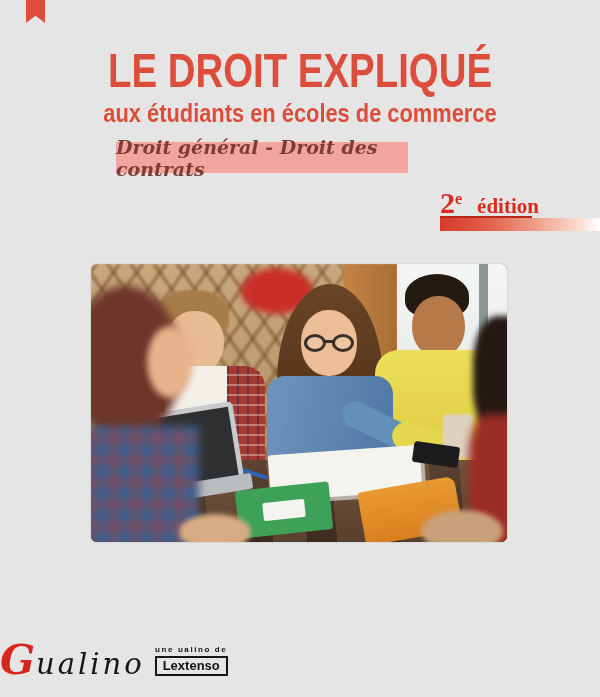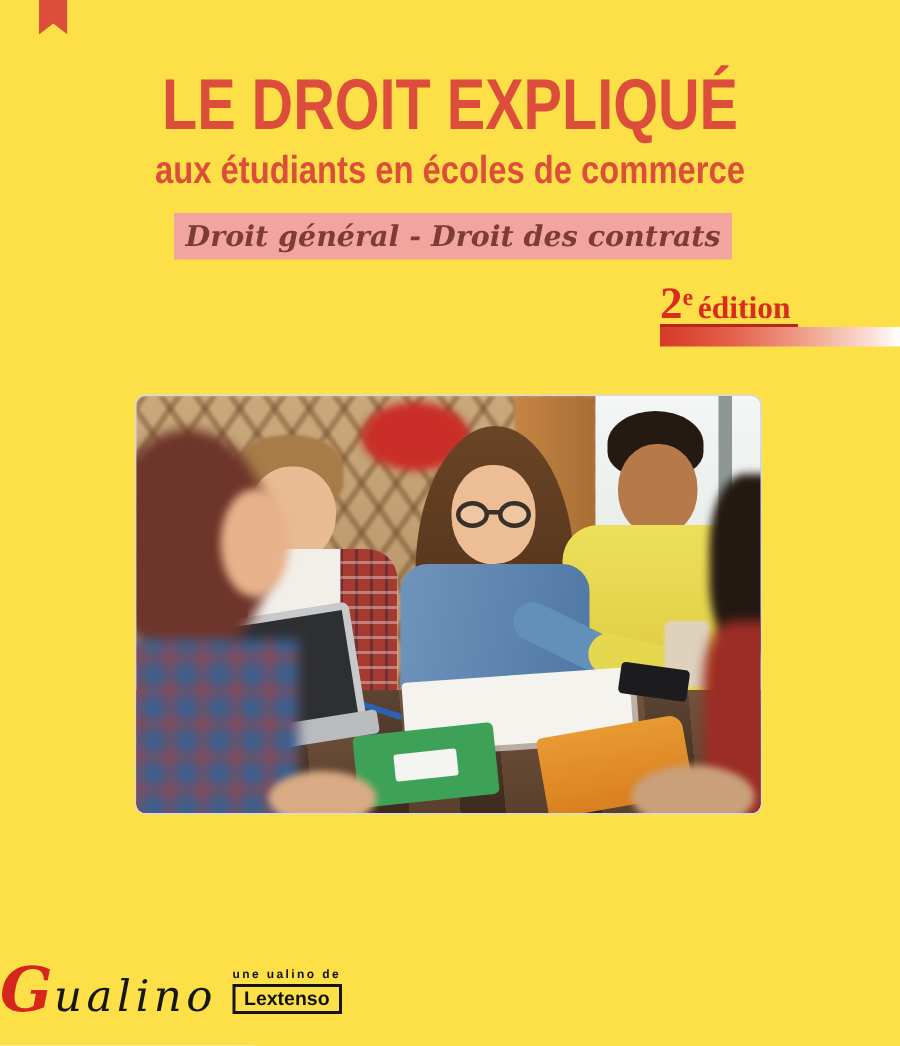--- a/index.html
+++ b/index.html
@@ -1,41 +1,41 @@
 <!DOCTYPE html>
 <html style="--accent: #dc4e3b; --banner-bg: #f2a59e; --banner-text: #7e3c37; --edition-red: #d92c1e; --stripe-start: #d63a28; --brand-red: #d6251d; --photo-border: #d9d9d9;"><head>
 <meta charset="utf-8">
 <style>
   *{box-sizing:border-box;margin:0;padding:0}
   html,body{width:600px;height:697px}
   body{font-family:"Liberation Sans",sans-serif;background:#fff;position:relative;overflow:hidden}
-  .cover{position:absolute;inset:0;background:#fde047}
+  .cover{position:absolute;inset:0;background:#e5e5e5}
 
   
   .bookmark{position:absolute;left:26px;top:0;width:19px;height:23px;background:var(--accent,#dc4e3b);
     clip-path:polygon(0 0,100% 0,100% 100%,50% 68%,0 100%)}
 
   
   .title-wrap{position:absolute;top:47px;left:0;width:100%;text-align:center;color:var(--accent,#dc4e3b)}
   .title{font-size:48px;font-weight:bold;line-height:1.02;transform:scaleX(.80);transform-origin:50% 50%;white-space:nowrap;letter-spacing:0}
   .subtitle{font-size:26px;font-weight:bold;line-height:1.1;transform:scaleX(.84);transform-origin:50% 50%;white-space:nowrap;margin-top:3px}
 
   
-  .banner{position:absolute;left:116px;top:142px;width:372px;height:31px;background:var(--banner-bg,#f2a59e);
+  .banner{position:absolute;left:116px;top:142px;width:292px;height:31px;background:var(--banner-bg,#f2a59e);
     display:flex;align-items:center;justify-content:center}
   .banner span{font-family:"DejaVu Serif","Liberation Serif",serif;font-style:italic;font-weight:bold;
     font-size:19px;color:var(--banner-text,#7e3c37)}
 
   
   .edition{position:absolute;left:438px;top:188px;width:162px;height:42px}
   .edition-text{position:absolute;left:2px;top:0;white-space:nowrap;color:var(--edition-red,#d92c1e);
     font-family:"Liberation Serif",serif;font-weight:bold}
   .ed-num{font-size:30px;line-height:1}
   .ed-sup{font-size:16px;vertical-align:9px}
-  .ed-word{font-size:21px;margin-left:3px}
+  .ed-word{font-size:21px;margin-left:15px}
   .edition-underline{position:absolute;left:2px;top:28px;width:92px;height:2px;background:#b72617}
   .edition-stripe{position:absolute;left:2px;top:30px;width:160px;height:13px;
     background:linear-gradient(90deg,var(--stripe-start,#d63a28) 0%,#e2604a 30%,#f0a48f 62%,#fbdfd7 88%,#fff 100%)}
 
   
   .photo{position:absolute;left:90px;top:263px;width:418px;height:280px;border-radius:7px;overflow:hidden;
     border:1px solid var(--photo-border,#d9d9d9);background:#c9bca8}
   .photo .abs{position:absolute}
   .lattice{inset:0;background:
     repeating-linear-gradient(55deg,rgba(112,72,40,.45) 0 4px,rgba(0,0,0,0) 4px 19px),

